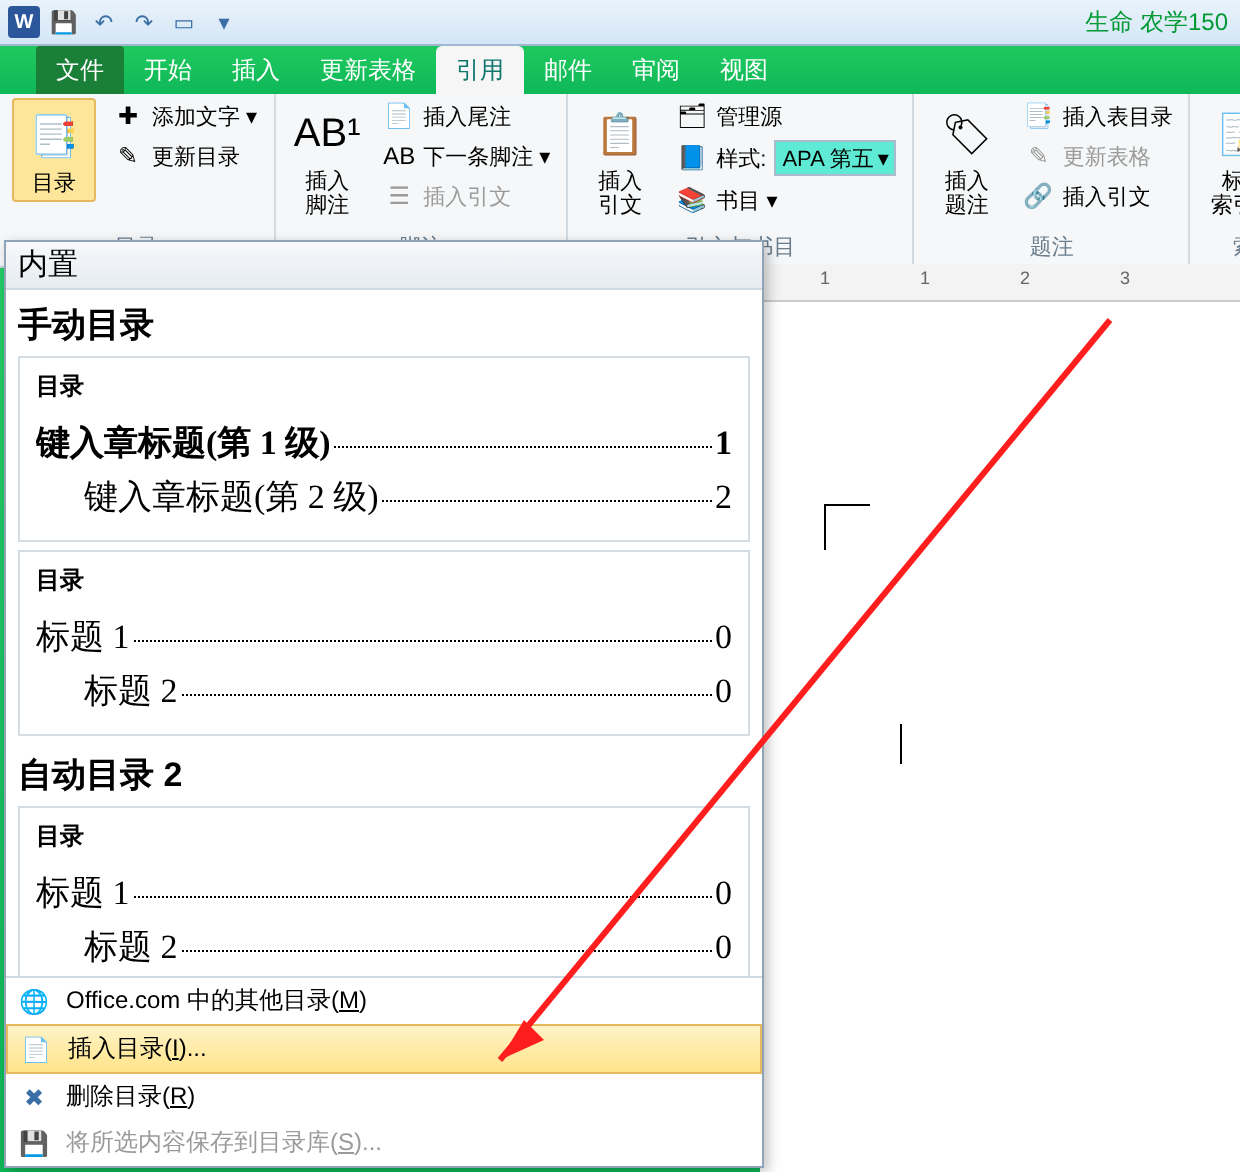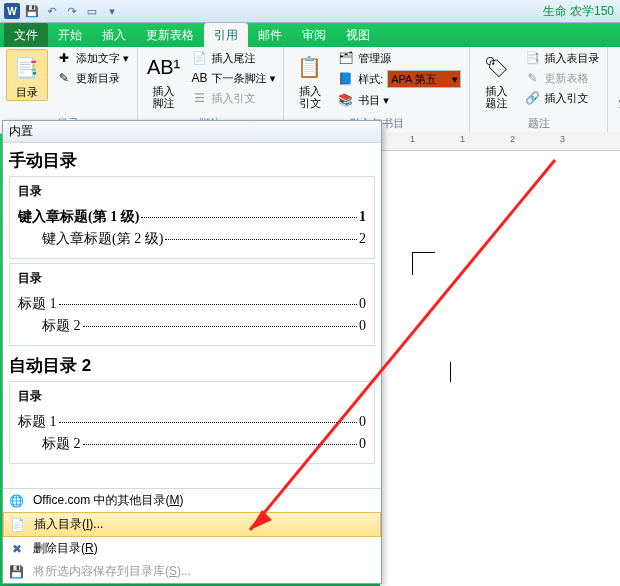--- a/index.html
+++ b/index.html
@@ -6,49 +6,49 @@
   .window{width:620px;height:586px;position:relative;background:linear-gradient(#29d46a,#0fb858);}
   
   .titlebar{height:22px;display:flex;align-items:center;background:linear-gradient(#e9f3fb,#d4e6f6);border-bottom:1px solid #9fb8cf}
   .titlebar .wicon{width:16px;height:16px;margin:0 4px;background:#2b579a;color:#fff;font-size:10px;font-weight:bold;display:flex;align-items:center;justify-content:center;border-radius:2px}
   .qat{display:flex;gap:4px;align-items:center}
   .qat-ico{width:16px;height:16px;display:flex;align-items:center;justify-content:center;color:#3a6ea5;font-size:11px}
   .doc-title{position:absolute;right:6px;top:3px;font-size:12px;color:#093}
   
   .tabs{height:24px;display:flex;align-items:flex-end;background:linear-gradient(#1fc95f,#0fb858)}
   .tab{padding:4px 10px 3px;color:#fff;font-size:12px;cursor:pointer}
-  .tab.file{background:#1a7f37;border-radius:2px 2px 0 0;margin-left:4px}
+  .tab.file{background:#1a7f37;border-radius:2px 2px 0 0;margin-left:18px}
   .tab.active{background:#f6f6f6;color:#0f766e;border-radius:3px 3px 0 0}
   
   .ribbon{height:86px;background:#f5f7f8;border-bottom:1px solid #c7d4de;display:flex;overflow:hidden}
   .group{border-right:1px solid #d0dbe3;padding:2px 6px 0;display:flex;flex-direction:column;justify-content:space-between}
   .group-body{display:flex;gap:6px;align-items:flex-start;flex:1}
   .group-label{text-align:center;font-size:11px;color:#6a7d8d;padding:1px 0 2px}
   .big-btn{display:flex;flex-direction:column;align-items:center;justify-content:flex-start;padding:2px 4px;gap:2px;min-width:32px;cursor:pointer}
   .big-btn.active{background:#fde69a;border:1px solid #e6b95e;border-radius:2px}
   .big-ico{width:32px;height:32px;display:flex;align-items:center;justify-content:center;font-size:20px}
   .big-lbl{font-size:11px;line-height:12px;text-align:center}
   .stack{display:flex;flex-direction:column;gap:2px}
   .small-btn{display:flex;align-items:center;gap:4px;padding:1px 2px;font-size:11px;white-space:nowrap;cursor:pointer}
   .small-ico{width:16px;height:16px;display:flex;align-items:center;justify-content:center;font-size:12px}
-  .sel{border:1px solid #abc;background:#c2410c;padding:0 3px;font-size:11px;display:flex;align-items:center;height:16px;gap:15px}
+  .sel{border:1px solid #abc;background:#5eead4;padding:0 3px;font-size:11px;display:flex;align-items:center;height:16px;gap:2px}
   
   .docarea{position:absolute;left:380px;right:0;top:132px;bottom:0;background:#fff}
   .ruler{height:18px;background:#f3f3f3;border-bottom:1px solid #ccc;position:relative;font-size:9px;color:#666}
   .ruler span{position:absolute;top:2px}
   .page-corner{position:absolute;left:32px;top:120px;width:22px;height:22px;border-left:1px solid #000;border-top:1px solid #000}
   .cursor{position:absolute;left:70px;top:230px;width:1px;height:20px;background:#000}
   
   .panel{position:absolute;left:2px;top:120px;width:378px;bottom:2px;background:#fff;border:1px solid #8fa5b7;box-shadow:2px 2px 6px rgba(0,0,0,.25);display:flex;flex-direction:column}
-  .panel-header{background:linear-gradient(#f7f8fa,#e6ecf2);border-bottom:1px solid #cfd9e2;padding:2px 6px;font-size:12px}
+  .panel-header{background:linear-gradient(#f7f8fa,#e6ecf2);border-bottom:1px solid #cfd9e2;padding:2px 6px;font-size:15px}
   .panel-body{flex:1;overflow:auto;padding:2px 0}
   .sect-title{font-size:17px;font-weight:bold;padding:4px 6px}
   .preview{margin:0 6px 4px;border:1px solid #d5dde4;background:#fff;padding:6px 8px;font-family:"SimSun",serif}
   .preview .h{font-size:12px;font-weight:bold;margin-bottom:8px}
-  .toc-row{display:flex;align-items:baseline;font-size:14px;white-space:nowrap;overflow:hidden;margin:4px 0}
+  .toc-row{display:flex;align-items:baseline;font-size:17px;white-space:nowrap;overflow:hidden;margin:4px 0}
   .toc-row.indent{padding-left:24px}
   .dots{flex:1;border-bottom:1px dotted #000;margin:0 2px;position:relative;top:-3px}
   .menu{border-top:1px solid #cfd9e2}
   .menu-item{display:flex;align-items:center;gap:8px;padding:3px 6px;font-size:12px;cursor:pointer}
   .menu-item .mi-ico{width:16px;height:16px;display:flex;align-items:center;justify-content:center;font-size:12px;color:#3a6ea5}
   .menu-item.highlight{background:linear-gradient(#fff3c7,#ffe48a);border:1px solid #e6b95e}
   .menu-item.disabled{color:#9a9a9a}
   .underline{text-decoration:underline}
   
   .arrow{position:absolute;pointer-events:none}

